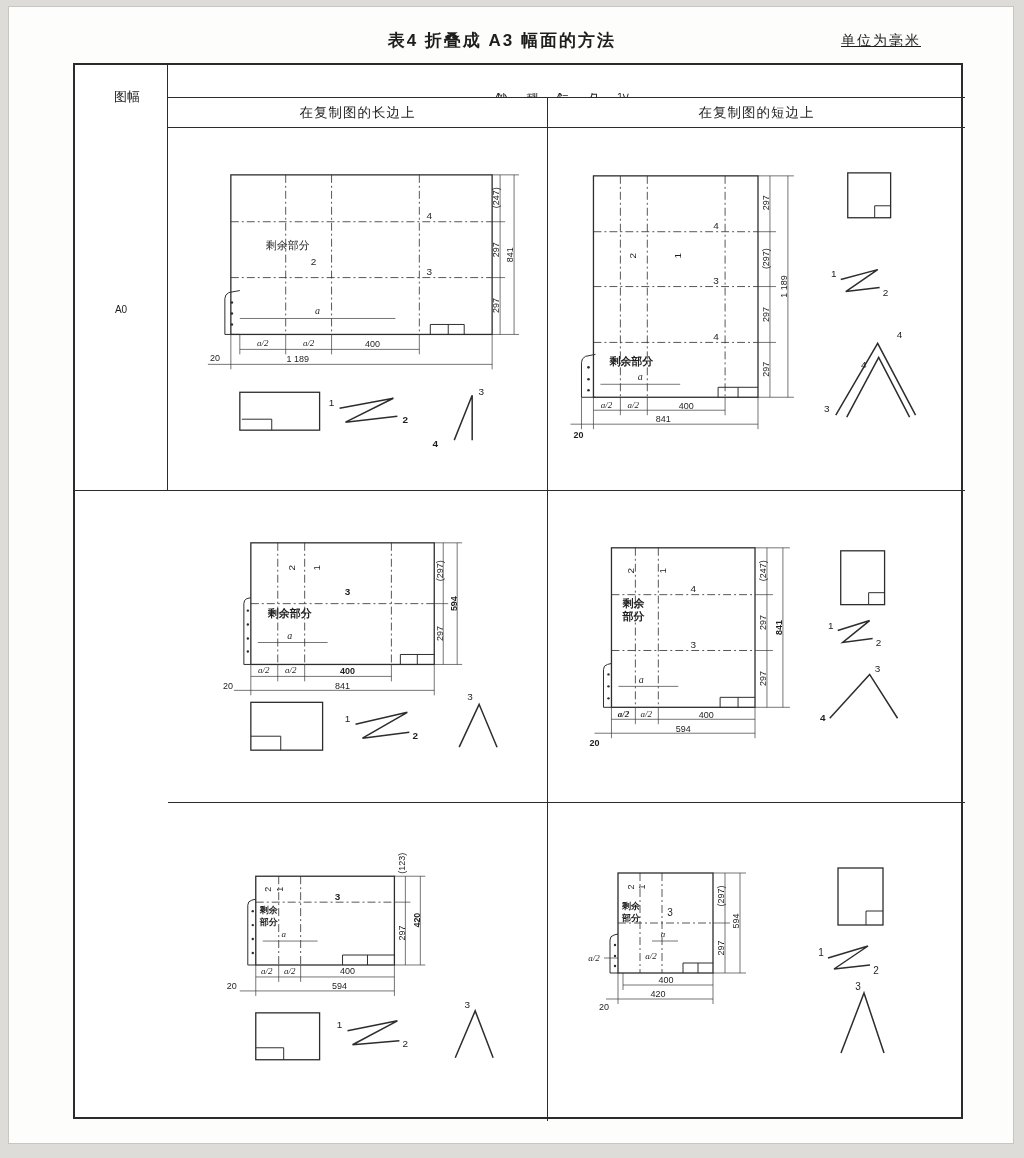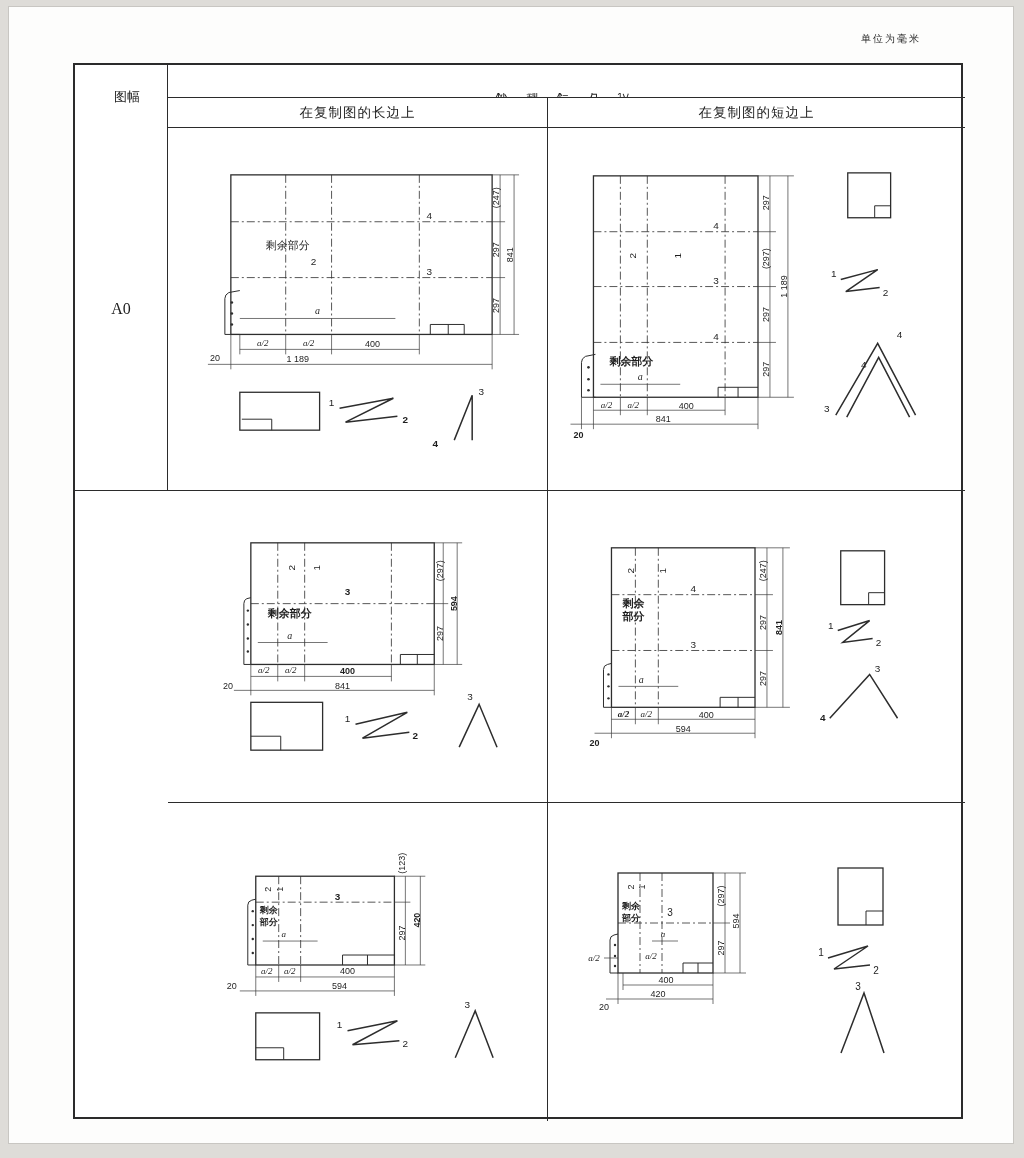--- a/index.html
+++ b/index.html
@@ -2,52 +2,53 @@
 <html><head>
 <meta charset="utf-8">
 <style>
   html,body{margin:0;padding:0;}
   body{width:1024px;height:1158px;background:#dedcd8;position:relative;
        font-family:"Liberation Sans",sans-serif;color:#1e1e1e;}
   .page{position:absolute;left:8px;top:6px;right:10px;bottom:14px;background:#fdfdfc;
         border:1px solid #c8c6c2;}
   .doc-title{position:absolute;left:50%;top:22px;transform:translateX(-54%);
              font-size:17px;font-weight:bold;letter-spacing:2px;white-space:nowrap;}
-  .unit-note{position:absolute;right:92px;top:25px;font-size:10px;letter-spacing:2px;}
+  .unit-note{position:absolute;right:92px;top:25px;font-size:14px;letter-spacing:2px;text-decoration:underline;}
   .gbtable{position:absolute;left:64px;top:56px;width:890px;height:1056px;
            display:grid;grid-template-columns:93px 380px 417px;
            grid-template-rows:33px 30px 363px 312px 318px;
            border:2px solid #2b2b2b;box-sizing:border-box;background:#fff;}
   .cell{box-sizing:border-box;display:flex;align-items:center;justify-content:center;
         font-size:13px;position:relative;overflow:hidden;}
   .br{border-right:1px solid #2b2b2b;}
   .bb{border-bottom:1px solid #2b2b2b;}
   .c-frame{grid-column:1;grid-row:1/3;padding-left:12px;}
   .c-titlebar{grid-column:2/4;grid-row:1;letter-spacing:7px;margin-top:28px;}
   .c-sub{font-size:13.5px;letter-spacing:1px;}
-  .row-label{font-family:Liberation Serif, serif;font-size:16px;}
+  .row-label{font-family:Liberation Sans, sans-serif;font-size:10px;}
   .dg{display:block;width:100%;height:100%;}
   svg text{font-family:"Liberation Sans",sans-serif;font-size:10px;fill:#1e1e1e;
            text-anchor:middle;dominant-baseline:middle;}
   svg .s9{font-size:9px;}
   svg .s11{font-size:11px;}
   svg .b{font-weight:bold;}
   svg .i{font-style:italic;font-family:"Liberation Serif",serif;}
   svg line,svg path,svg rect,svg polyline,svg circle{stroke:#2d2d2d;fill:none;stroke-width:1;}
   svg .paper{stroke-width:1.3;}
   svg .thin{stroke-width:0.7;stroke:#3a3a3a;}
   svg .dash{stroke-width:0.8;stroke-dasharray:8 3 2 3;}
   svg .zig{stroke-width:1.5;}
   svg .dot{fill:#2d2d2d;stroke:none;}
 </style>
 </head>
 <body>
 
 <div class="page">
 
+  <div class="doc-title">表4  折叠成 A3 幅面的方法</div>
   <div class="unit-note">单位为毫米</div>
 
   <div class="gbtable">
 
     <div class="cell c-frame br">
         <span>图幅</span>
       </div>
     <div class="cell c-titlebar bb">
         <span>标 题 栏 方 位</span>
       </div>

